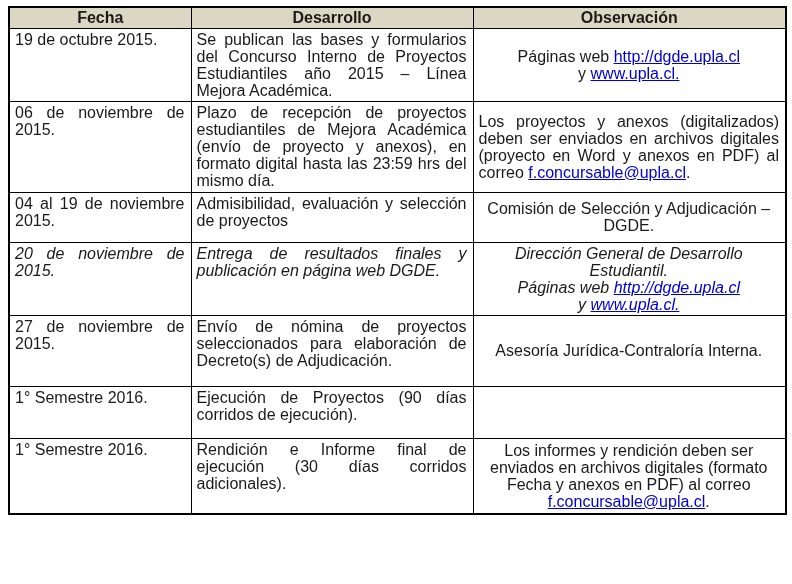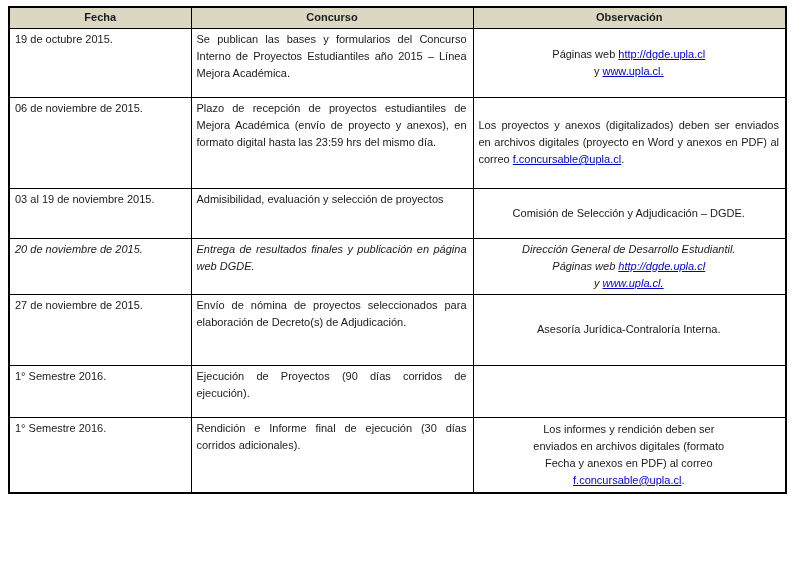--- a/index.html
+++ b/index.html
@@ -27,21 +27,21 @@
     table-layout: fixed;
     width: 777px;
     border: 2px solid var(--border-color);
   }
   col.c1 { width: 182px; }
   col.c2 { width: 282px; }
   col.c3 { width: 313px; }
   th, td {
     border: 1px solid var(--border-color);
     color: var(--text-color);
-    font-size: 11px;
+    font-size: 16px;
     line-height: 17px;
     overflow: hidden;
   }
   th {
     background: var(--header-bg);
     font-weight: bold;
     text-align: center;
     height: 21px;
     padding: 1px 4px;
   }
@@ -72,37 +72,37 @@
 <div class="page">
   <table class="schedule">
     <colgroup>
       <col class="c1">
       <col class="c2">
       <col class="c3">
     </colgroup>
     <thead>
       <tr>
         <th>Fecha</th>
-        <th>Concurso</th>
+        <th>Desarrollo</th>
         <th>Observación</th>
       </tr>
     </thead>
     <tbody>
         <tr style="height: 69px;">
           <td class="fecha">19 de octubre 2015.</td>
           <td class="actividad">Se publican las bases y formularios del Concurso Interno de Proyectos Estudiantiles año 2015 – Línea Mejora Académica.</td>
           <td class="obs"><span>Páginas web </span><a class="link" href="#">http://dgde.upla.cl</a><br><span>y </span><a class="link" href="#">www.upla.cl.</a></td>
         </tr>
         <tr style="height: 91px;">
           <td class="fecha">06 de noviembre de 2015.</td>
           <td class="actividad">Plazo de recepción de proyectos estudiantiles de Mejora Académica (envío de proyecto y anexos), en formato digital hasta las 23:59 hrs del mismo día.</td>
           <td class="obs justify"><span>Los proyectos y anexos (digitalizados) deben ser enviados en archivos digitales (proyecto en Word y anexos en PDF) al correo </span><a class="link" href="#">f.concursable@upla.cl</a><span>.</span></td>
         </tr>
         <tr style="height: 50px;">
-          <td class="fecha">03 al 19 de noviembre 2015.</td>
+          <td class="fecha">04 al 19 de noviembre 2015.</td>
           <td class="actividad">Admisibilidad, evaluación y selección de proyectos</td>
           <td class="obs"><span>Comisión de Selección y Adjudicación – DGDE.</span></td>
         </tr>
         <tr style="height: 56px; font-style: italic;">
           <td class="fecha">20 de noviembre de 2015.</td>
           <td class="actividad">Entrega de resultados finales y publicación en página web DGDE.</td>
           <td class="obs"><span>Dirección General de Desarrollo Estudiantil.</span><br><span>Páginas web </span><a class="link" href="#">http://dgde.upla.cl</a><br><span>y </span><a class="link" href="#">www.upla.cl.</a></td>
         </tr>
         <tr style="height: 71px;">
           <td class="fecha">27 de noviembre de 2015.</td>

